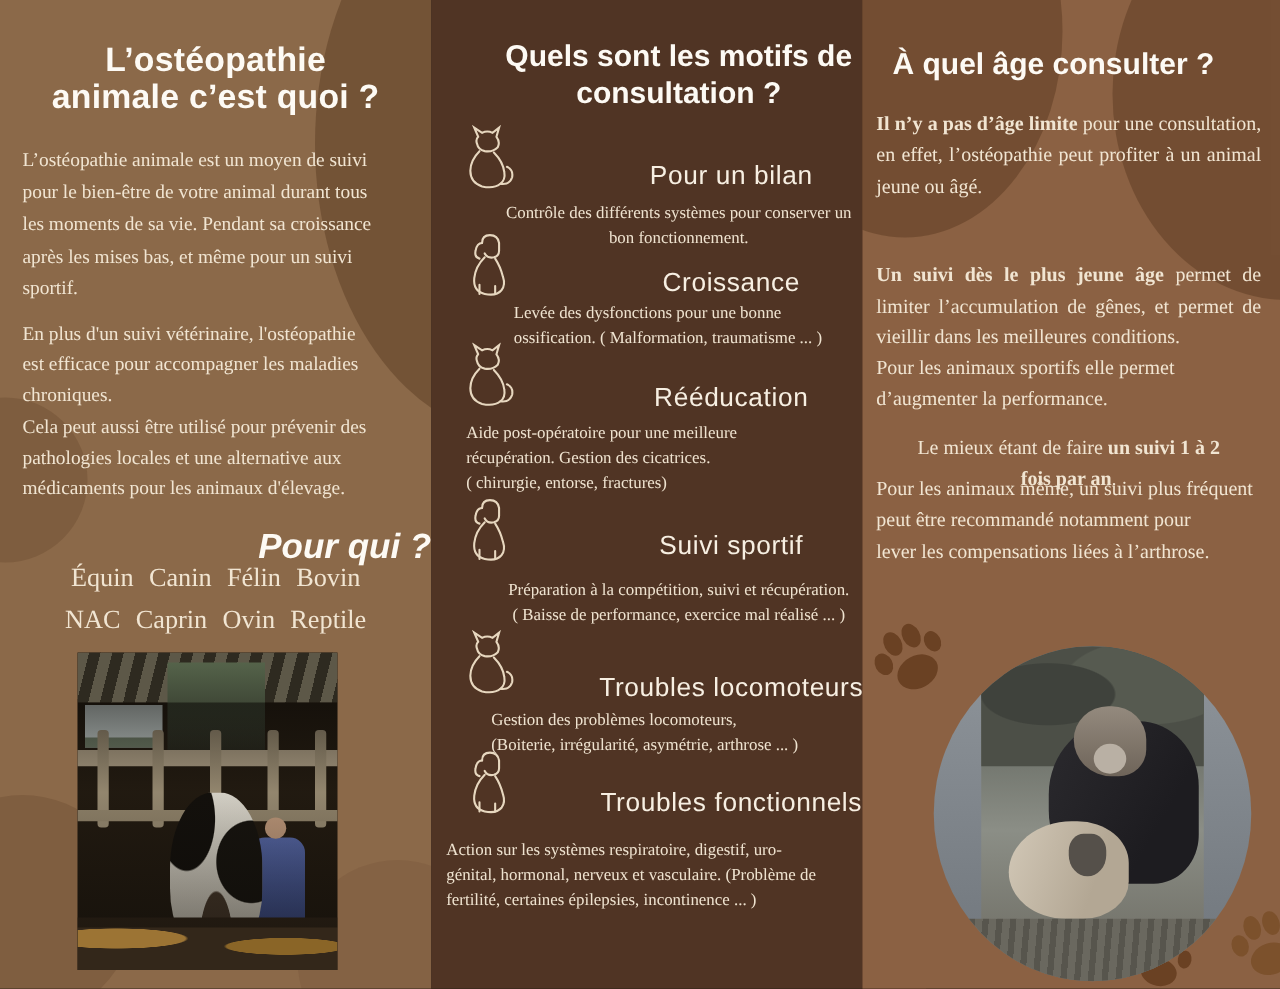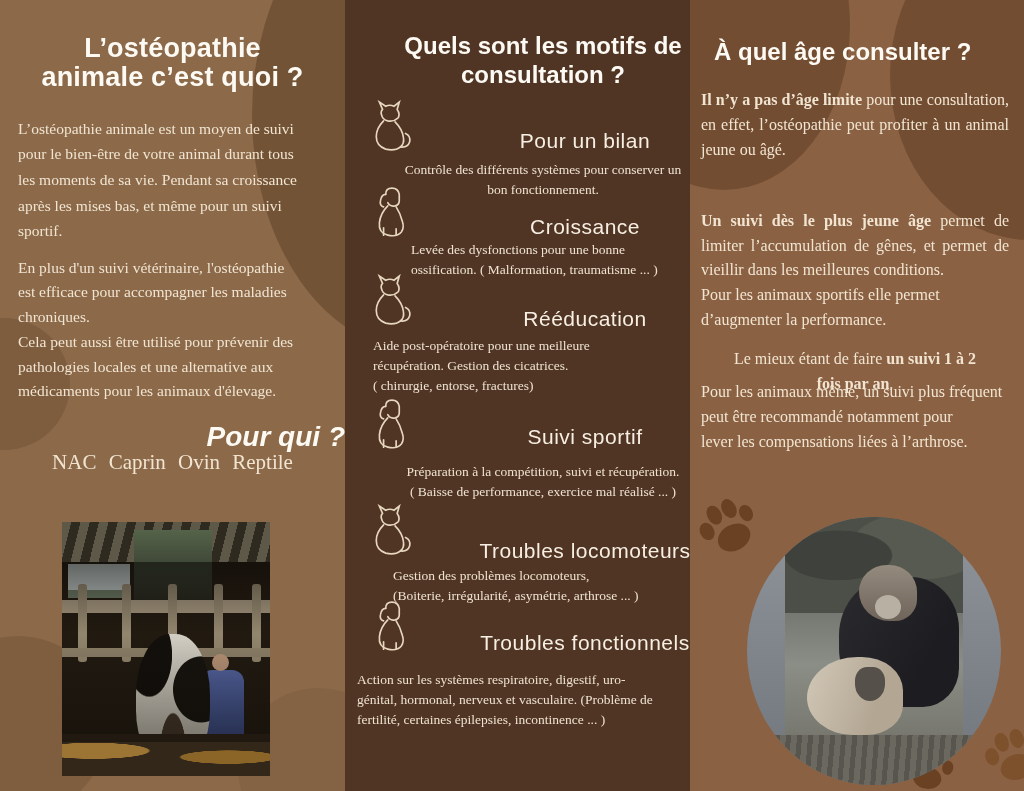--- a/index.html
+++ b/index.html
@@ -109,20 +109,21 @@
 après les mises bas, et même pour un suivi
 sportif.</p>
     <p class="l-para l-para2 prelines">En plus d'un suivi vétérinaire, l'ostéopathie
 est efficace pour accompagner les maladies
 chroniques.
 Cela peut aussi être utilisé pour prévenir des
 pathologies locales et une alternative aux
 médicaments pour les animaux d'élevage.</p>
     <h2 class="l-sub sans">Pour qui ?</h2>
     <div class="l-animals">
+      <div>Équin  Canin  Félin Bovin</div>
       <div>NAC Caprin Ovin  Reptile</div>
     </div>
 
     <div class="cow-photo">
       <div class="cp cp-roof"></div>
       <div class="cp cp-sky"></div>
       <div class="cp cp-foliage"></div>
       <div class="cp cp-rail1"></div>
       <div class="cp cp-post" style="left:16px;"></div>
       <div class="cp cp-post" style="left:60px;"></div>

